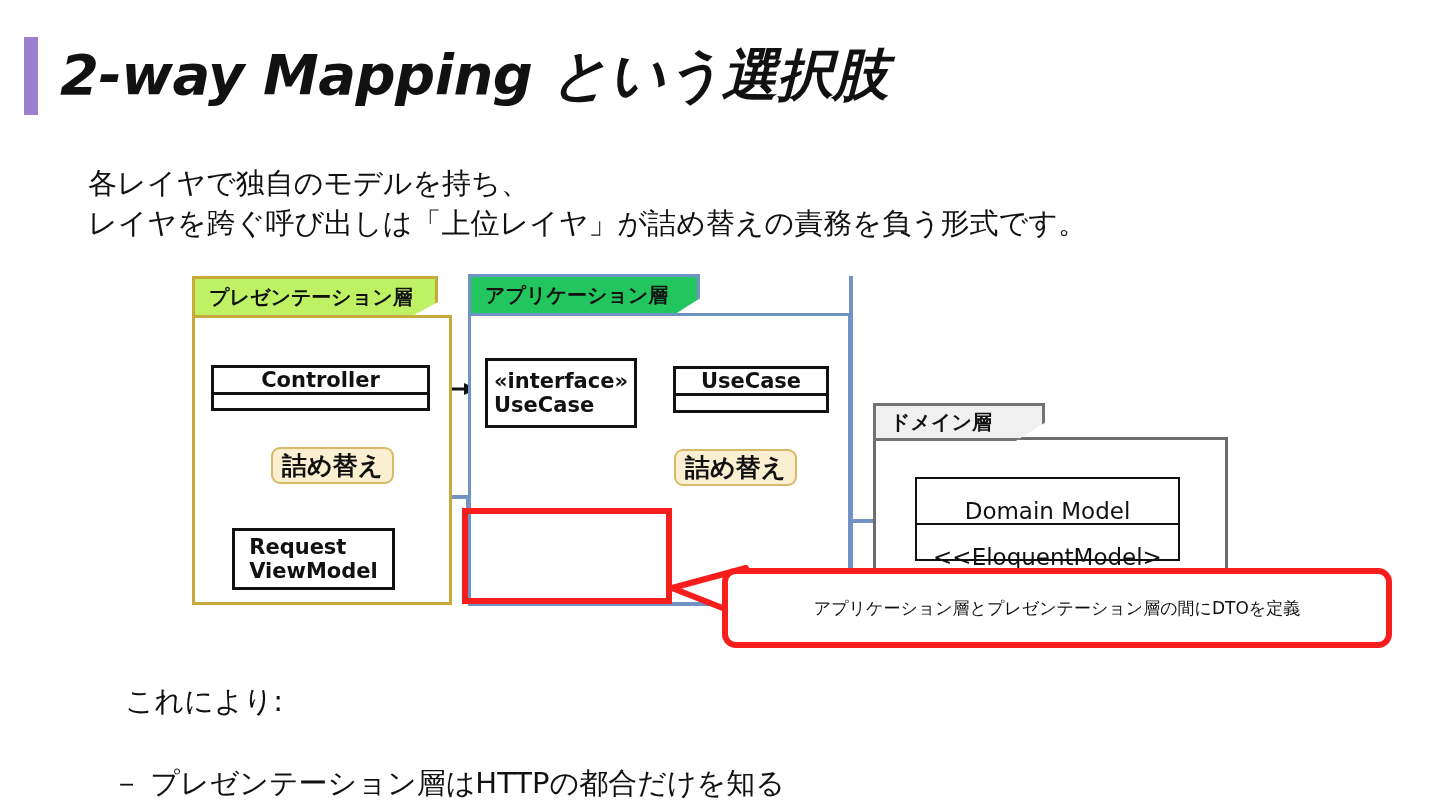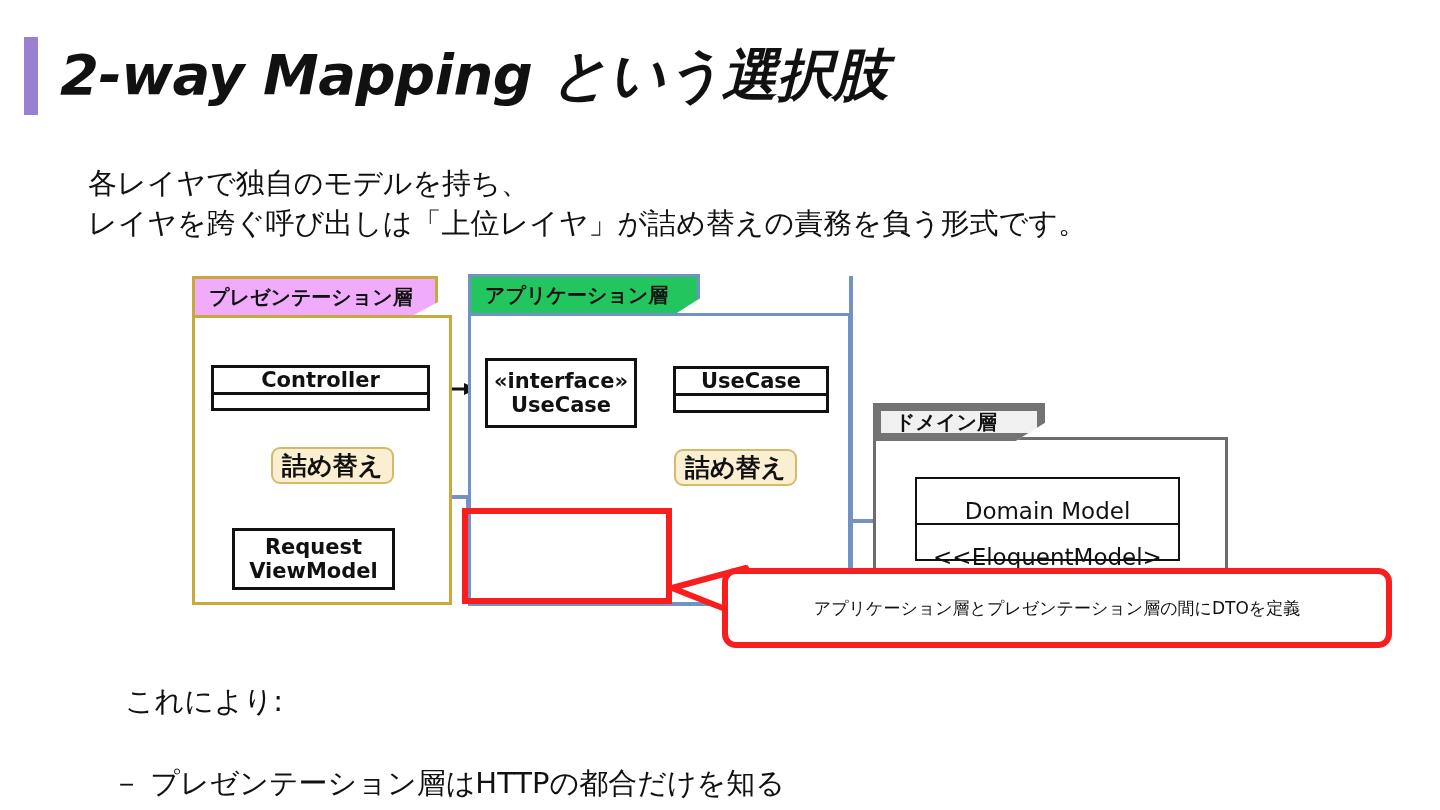--- a/index.html
+++ b/index.html
@@ -48,21 +48,21 @@
   }
 
   
   .cls{
     position:absolute;box-sizing:border-box;background:#fff;
     border:3px solid #111;
     display:flex;flex-direction:column;
   }
   .cls .nm{
     flex:1 1 auto;display:flex;align-items:center;justify-content:center;
-    font-size:21px;font-weight:700;text-align:center;line-height:24px;
+    font-size:21px;font-weight:700;line-height:24px;
     white-space:pre;
     font-family:"DejaVu Sans","Liberation Sans",sans-serif;
   }
   .cls .sep{height:0;border-top:3px solid #111;}
   .cls .cmp{height:18px;}
 
   .cls.thin{border-width:2px;}
   .cls.thin .sep{border-top-width:2px;}
   .cls .nm.reg{font-weight:400;font-size:23px;margin-top:20px;}
 
@@ -142,35 +142,35 @@
       </g>
 
       <g stroke="#111" stroke-width="3" fill="none">
         <path d="M673,389 L659,389"></path>
         <path d="M659,380 L644,389 L659,398 Z" fill="#ffffff"></path>
       </g>
     </svg>
 
     <div class="pkg-body" style="left:192px;top:315px;width:260px;height:290px;border:3px solid #c8a93c;"></div>
     <div class="pkg-tab" style="left:192px;top:276px;width:246px;height:42px;
-                border:3px solid #c8a93c;background:#f0abfc;
+                border:3px solid #c8a93c;background:#bef264;
                 clip-path:polygon(0 0, 100% 0, 100% 62%, 88% 100%, 0 100%);">
       <span>プレゼンテーション層</span>
     </div>
 
     <div class="pkg-body" style="left:468px;top:313px;width:383px;height:292px;border:3px solid #6f93c4;"></div>
     <div class="pkg-tab" style="left:468px;top:274px;width:232px;height:42px;
                 border:3px solid #6f93c4;background:#22c55e;
                 clip-path:polygon(0 0, 100% 0, 100% 58%, 88% 100%, 0 100%);">
       <span>アプリケーション層</span>
     </div>
 
     <div class="pkg-body" style="left:873px;top:437px;width:355px;height:168px;border:3px solid #6d6d6d;"></div>
     <div class="pkg-tab" style="left:873px;top:403px;width:172px;height:38px;
-                border:8px solid #737373;background:#f0f0f0;
+                border:3px solid #737373;background:#f0f0f0;
                 clip-path:polygon(0 0, 100% 0, 100% 52%, 83% 100%, 0 100%);">
       <span>ドメイン層</span>
     </div>
 
     <div class="cls" style="left:211px;top:365px;width:219px;height:46px;">
       <div class="nm">Controller</div>
       <div class="sep"></div>
       <div class="cmp"></div>
     </div>
 

